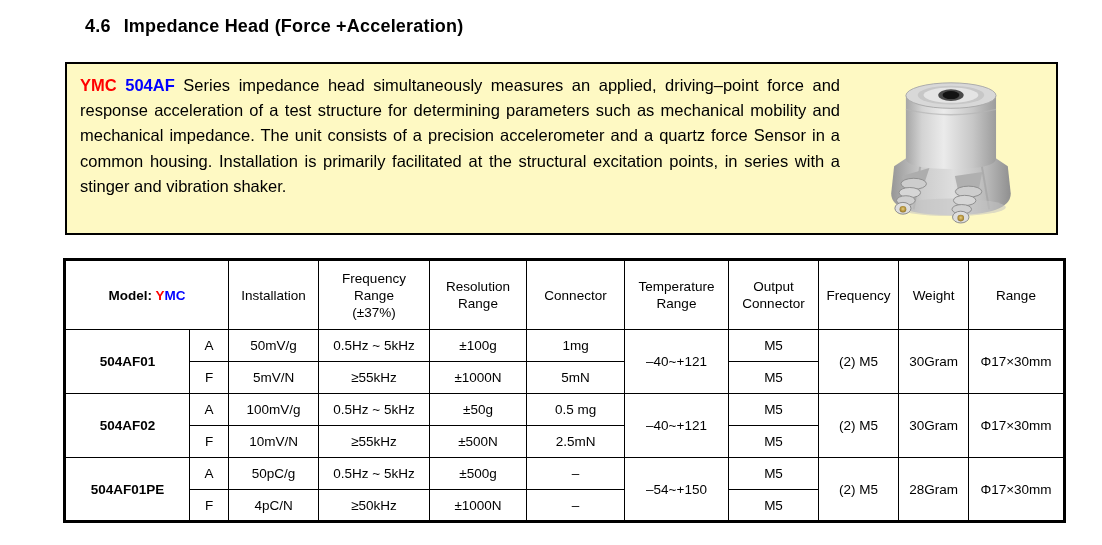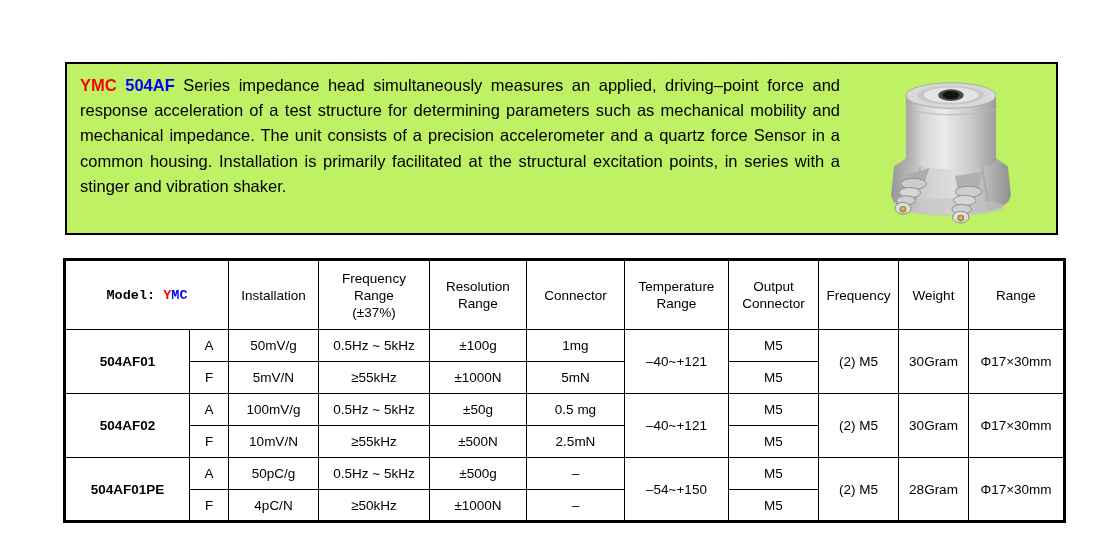--- a/index.html
+++ b/index.html
@@ -24,21 +24,21 @@
     position:absolute;left:85px;top:16px;margin:0;
     font-size:18px;font-weight:bold;color:var(--ink);
     letter-spacing:0.2px;
   }
   .heading .num{margin-right:13px;}
 
   
   .desc-box{
     position:absolute;left:65px;top:62px;width:993px;height:173px;
     border:2px solid var(--ink);
-    display:flex;align-items:stretch;background:#bef264;
+    display:flex;align-items:stretch;background:#fef9c3;
   }
   .desc-text{
     flex:1;
     margin:0;
     padding:9px 8px 0 13px;
     font-size:16.5px;line-height:25.2px;
     text-align:justify;
     color:var(--ink);
   }
   .b-red{color:var(--brand-red);font-weight:bold;}
@@ -64,28 +64,29 @@
     font-size:13.5px;color:var(--ink);
     padding:0 2px;height:32px;
     overflow:hidden;
   }
   .spec-table tr.hdr td{
     height:70px;
     white-space:pre-line;
     line-height:17px;
     font-size:13.5px;
   }
-  .model-hd{font-weight:bold;font-size:15.5px;font-family:Liberation Mono, monospace;}
+  .model-hd{font-weight:bold;font-size:15.5px;}
   .model-cell{color:var(--brand-blue);font-weight:bold;font-size:15.5px;margin-left:25px;}
 </style>
 </head>
 <body>
 
 <div class="page">
 
+  <h1 class="heading"><span class="num">4.6</span><span>Impedance Head (Force +Acceleration)</span></h1>
 
   <div class="desc-box">
     <p class="desc-text"><b class="b-red">YMC</b> <b class="b-blue">504AF</b><span> Series impedance head simultaneously measures an applied, driving–point force and response acceleration of a test structure for determining parameters such as mechanical mobility and mechanical impedance. The unit consists of a precision accelerometer and a quartz force Sensor in a common housing. Installation is primarily facilitated at the structural excitation points, in series with a stinger and vibration shaker.</span></p>
 
     <div class="product">
       <svg width="196" height="165" viewBox="0 0 200 168" aria-hidden="true">
         <defs>
           <linearGradient id="cyl" x1="0" y1="0" x2="1" y2="0">
             <stop offset="0" stop-color="#a6a6a6"></stop>
             <stop offset="0.18" stop-color="#d3d3d3"></stop>

